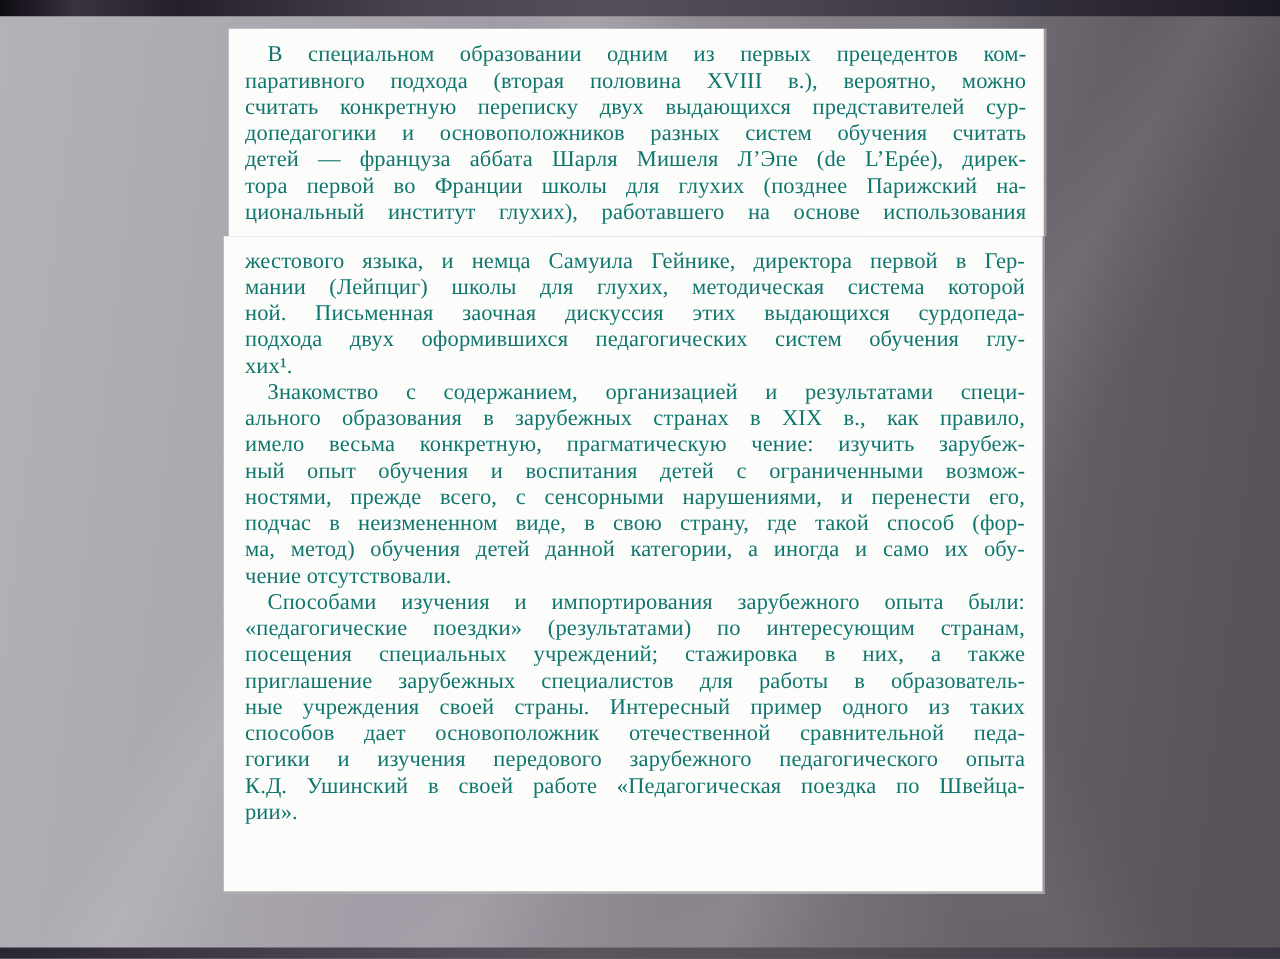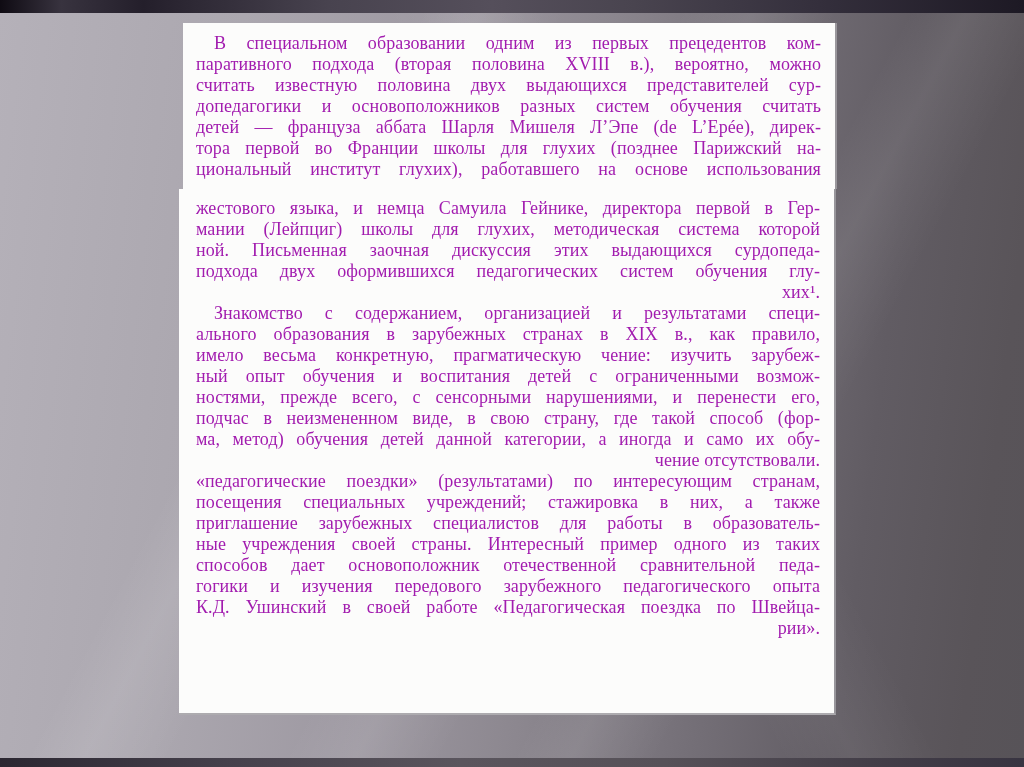--- a/index.html
+++ b/index.html
@@ -24,70 +24,71 @@
       #0f0b13 0%, #38333f 6%, #241f2b 14%, #48434f 32%,
       #554f5b 48%, #49444f 62%, #342f3c 80%, #1d1924 100%);
   }
   .band-bottom{
     position:absolute;left:0;bottom:0;width:100%;height:9px;
     background:linear-gradient(to right,
       #2b2731 0%, #45404b 22%, #5a555d 45%, #565158 65%,
       #433e48 85%, #383441 100%);
   }
   .paper{
-    position:absolute;background:#fcfcfb;box-sizing:border-box;color:#a21caf;
+    position:absolute;background:#fcfcfb;box-sizing:border-box;color:#0f766e;
   }
   .paper-top{
     left:183px;top:23px;width:654px;height:166px;
     padding:10px 14px 0 13px;
     border-right:2px solid rgba(55,50,62,.5);
   }
   .paper-bottom{
     left:179px;top:189px;width:657px;height:526px;
     padding:9px 14px 8px 17px;
     border-right:2px solid rgba(55,50,62,.5);
     border-bottom:2px solid rgba(55,50,62,.4);
   }
   .ln{font-size:18px;line-height:21px;letter-spacing:.1px;white-space:normal;}
   .just{text-align:justify;text-align-last:justify;}
-  .end{text-align:right;}
+  .end{text-align:left;}
   .indent{text-indent:18px;}
 </style>
 </head>
 <body>
 
 <div class="stage">
   <div class="streaks"></div>
   <div class="band-top"></div>
   <div class="band-bottom"></div>
 
   <div class="paper paper-top">
     <div class="ln just indent">В специальном образовании одним из первых прецедентов ком-</div>
     <div class="ln just">паративного подхода (вторая половина XVIII в.), вероятно, можно</div>
-    <div class="ln just">считать известную половина двух выдающихся представителей сур-</div>
+    <div class="ln just">считать конкретную переписку двух выдающихся представителей сур-</div>
     <div class="ln just">допедагогики и основоположников разных систем обучения считать</div>
     <div class="ln just">детей — француза аббата Шарля Мишеля Л’Эпе (de L’Epée), дирек-</div>
     <div class="ln just">тора первой во Франции школы для глухих (позднее Парижский на-</div>
     <div class="ln just">циональный институт глухих), работавшего на основе использования</div>
   </div>
 
   <div class="paper paper-bottom">
     <div class="ln just">жестового языка, и немца Самуила Гейнике, директора первой в Гер-</div>
     <div class="ln just">мании (Лейпциг) школы для глухих, методическая система которой</div>
     <div class="ln just">ной. Письменная заочная дискуссия этих выдающихся сурдопеда-</div>
     <div class="ln just">подхода двух оформившихся педагогических систем обучения глу-</div>
     <div class="ln end">хих¹.</div>
     <div class="ln just indent">Знакомство с содержанием, организацией и результатами специ-</div>
     <div class="ln just">ального образования в зарубежных странах в XIX в., как правило,</div>
     <div class="ln just">имело весьма конкретную, прагматическую чение: изучить зарубеж-</div>
     <div class="ln just">ный опыт обучения и воспитания детей с ограниченными возмож-</div>
     <div class="ln just">ностями, прежде всего, с сенсорными нарушениями, и перенести его,</div>
     <div class="ln just">подчас в неизмененном виде, в свою страну, где такой способ (фор-</div>
     <div class="ln just">ма, метод) обучения детей данной категории, а иногда и само их обу-</div>
     <div class="ln end">чение отсутствовали.</div>
+    <div class="ln just indent">Способами изучения и импортирования зарубежного опыта были:</div>
     <div class="ln just">«педагогические поездки» (результатами) по интересующим странам,</div>
     <div class="ln just">посещения специальных учреждений; стажировка в них, а также</div>
     <div class="ln just">приглашение зарубежных специалистов для работы в образователь-</div>
     <div class="ln just">ные учреждения своей страны. Интересный пример одного из таких</div>
     <div class="ln just">способов дает основоположник отечественной сравнительной педа-</div>
     <div class="ln just">гогики и изучения передового зарубежного педагогического опыта</div>
     <div class="ln just">К.Д. Ушинский в своей работе «Педагогическая поездка по Швейца-</div>
     <div class="ln end">рии».</div>
   </div>
 </div>

